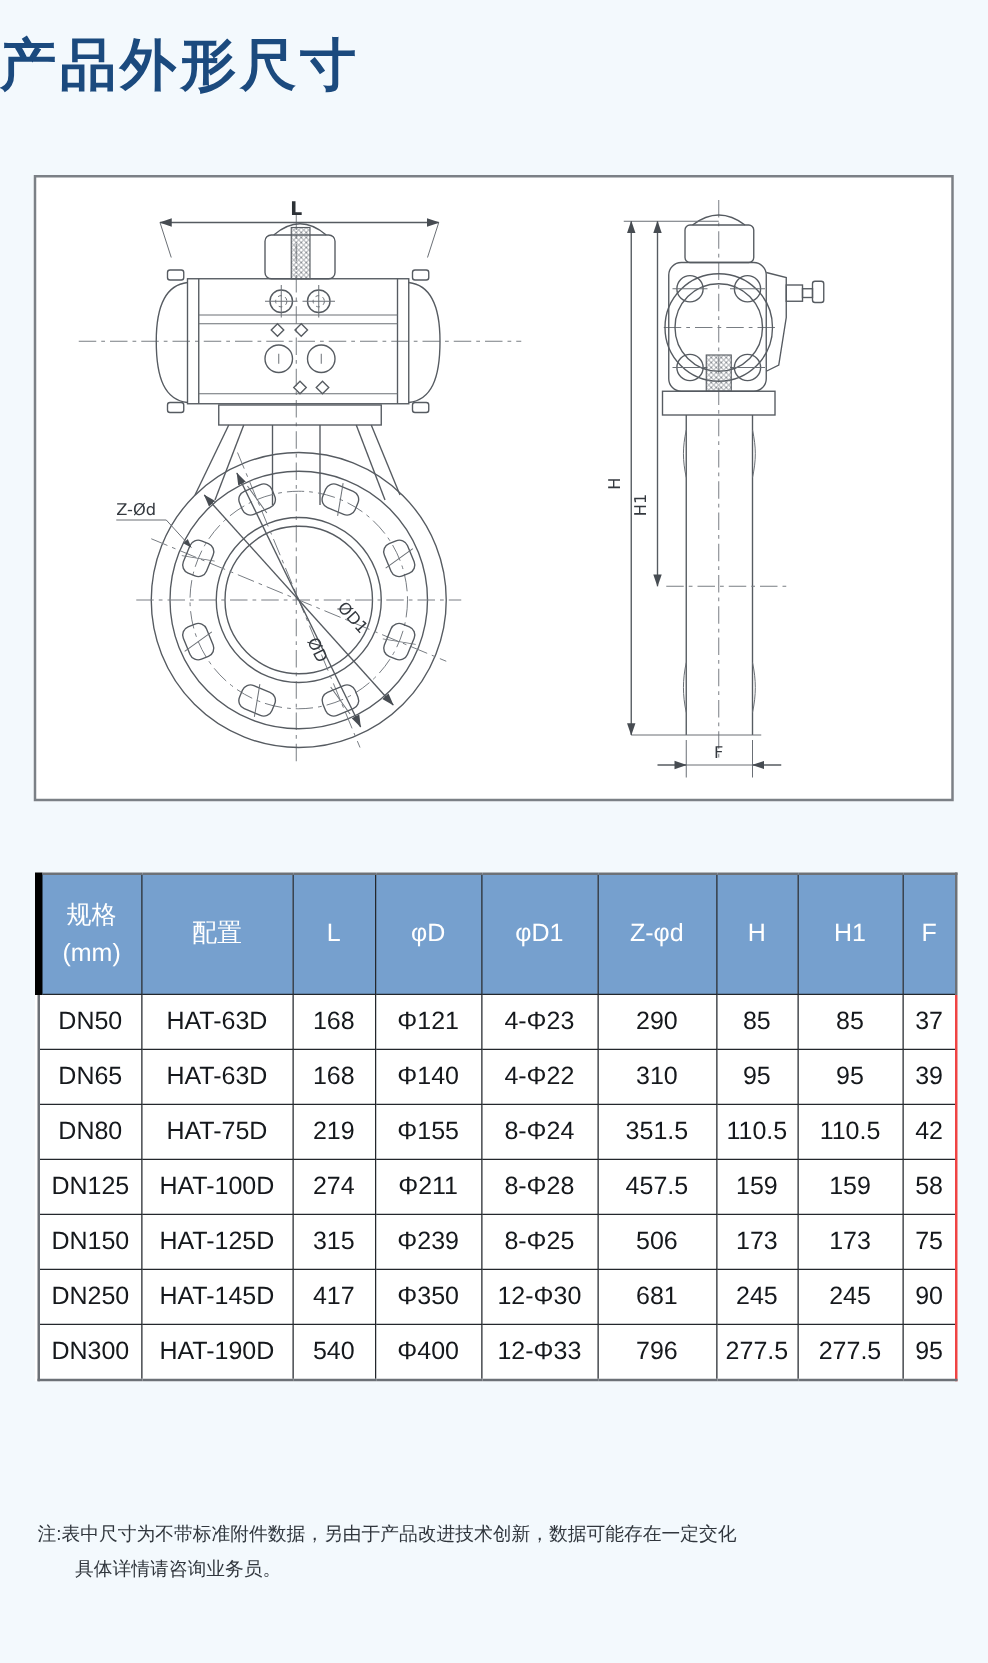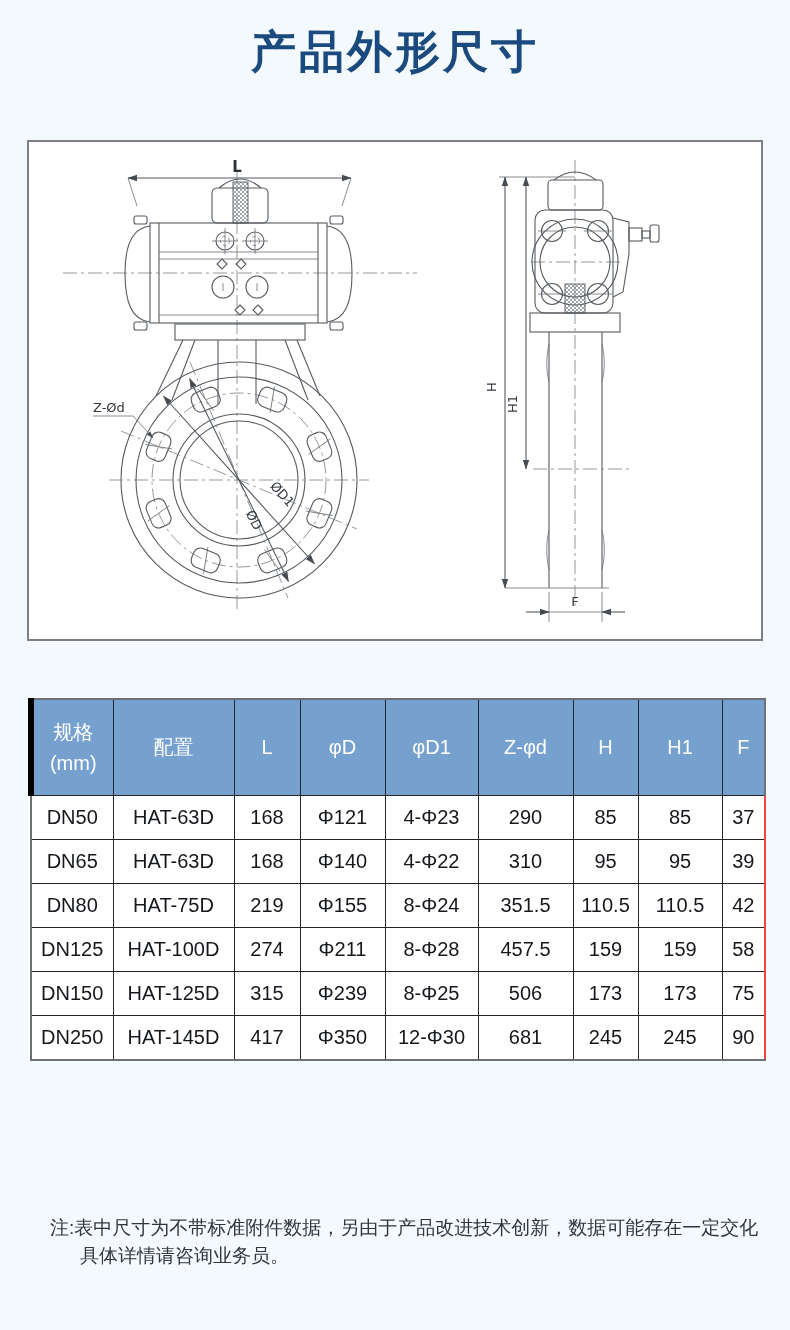--- a/index.html
+++ b/index.html
@@ -3,21 +3,21 @@
 <meta charset="utf-8">
 <style>
   html,body{margin:0;padding:0;}
   body{
     width:790px;height:1330px;position:relative;overflow:hidden;
     background:#f3f9fd;
     font-family:"Liberation Sans","DejaVu Sans",sans-serif;
   }
   .page-title{
     position:absolute;top:22px;left:0;width:790px;
-    text-align:center;font-size:45px;font-weight:bold;
+    font-size:45px;font-weight:bold;
     color:#1b4a7e;letter-spacing:3px;margin:0;
   }
   .drawing-box{
     position:absolute;left:27px;top:140px;width:736px;height:501px;
     box-sizing:border-box;background:#ffffff;border:2px solid #7b8086;
   }
   .drawing-box svg{display:block;}
   .dwg-line{stroke:#565b61;stroke-width:1.1;fill:none;}
   .dwg-thin{stroke:#6a6f75;stroke-width:0.8;fill:none;}
   .dwg-center{stroke:#787d83;stroke-width:0.8;fill:none;stroke-dasharray:14 4 3 4;}
@@ -37,21 +37,21 @@
   .spec-table th:last-child{border-right:2px solid #6c7177;}
   .spec-table td{
     height:41px;text-align:center;vertical-align:middle;
     font-size:20px;color:#15181c;border:1px solid #23272c;
   }
   .spec-table tr td:first-child{border-left:2px solid #6c7177;}
   .spec-table tr td:last-child{border-right:2px solid #ef4444;}
   .spec-table tr:last-child td{border-bottom:2px solid #6c7177;}
   .note{
     position:absolute;left:30px;top:1214px;width:730px;
-    font-size:19px;line-height:28px;color:#30363d;margin-left:20px;
+    font-size:15px;line-height:28px;color:#30363d;
   }
   .note .note-line2{padding-left:30px;}
 </style>
 </head>
 <body>
 
 <h1 class="page-title">产品外形尺寸</h1>
 
 <div class="drawing-box">
   <svg viewBox="0 0 732 497" width="732" height="497">
@@ -318,19 +318,30 @@
         <td>DN250</td>
         <td>HAT-145D</td>
         <td>417</td>
         <td>Φ350</td>
         <td>12-Φ30</td>
         <td>681</td>
         <td>245</td>
         <td>245</td>
         <td>90</td>
       </tr>
+      <tr>
+        <td>DN300</td>
+        <td>HAT-190D</td>
+        <td>540</td>
+        <td>Φ400</td>
+        <td>12-Φ33</td>
+        <td>796</td>
+        <td>277.5</td>
+        <td>277.5</td>
+        <td>95</td>
+      </tr>
     </tbody>
 </table>
 
 <div class="note">
   <div class="note-line1">注:表中尺寸为不带标准附件数据，另由于产品改进技术创新，数据可能存在一定交化</div>
   <div class="note-line2">具体详情请咨询业务员。</div>
 </div>
 
 </body></html>

